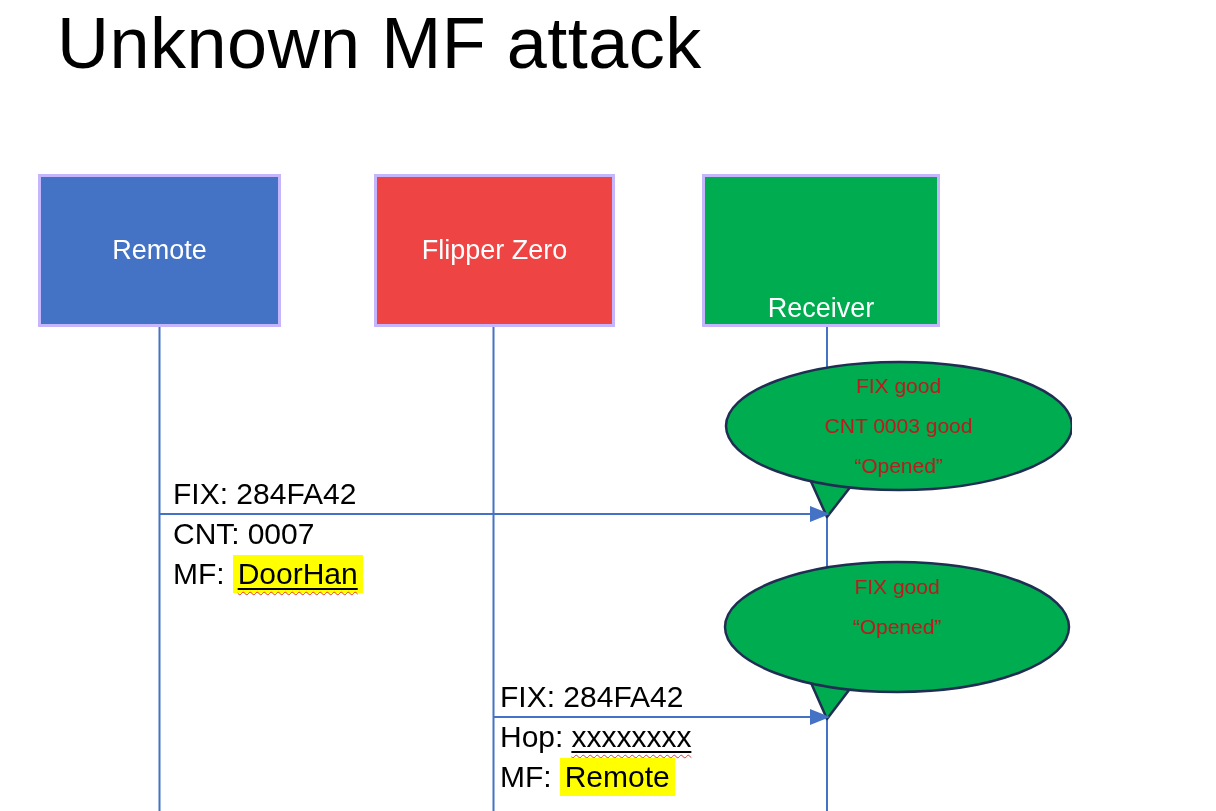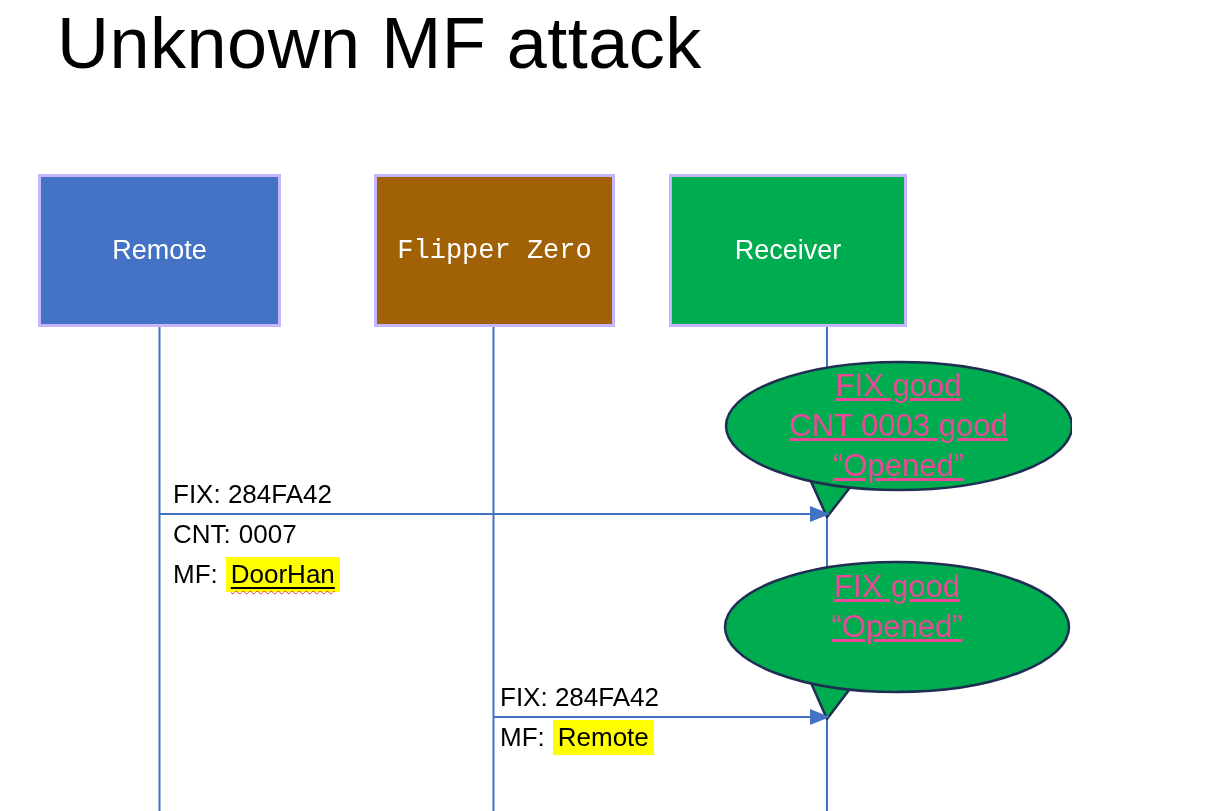--- a/index.html
+++ b/index.html
@@ -31,28 +31,28 @@
     height: 153px;
     box-sizing: border-box;
     border: 3px solid #c4b5fd;
     display: flex;
     align-items: center;
     justify-content: center;
     color: #ffffff;
     font-size: 27px;
   }
   .box-remote   { left: 38px;  width: 243px; background: #4472C4; }
-  .box-flipper  { left: 374px; width: 241px; background: #a16207; font-family: Liberation Mono, monospace; }
-  .box-receiver { left: 669px; width: 238px; background: #00AC50; }
+  .box-flipper  { left: 374px; width: 241px; background: #ef4444; }
+  .box-receiver { left: 702px; width: 238px; background: #00AC50; align-items: flex-end; }
 
   
   .msg {
     position: absolute;
     color: #000000;
-    font-size: 26px;
+    font-size: 30px;
   }
   .msg-line { height: 40px; line-height: 40px; white-space: nowrap; }
   .msg1 { left: 173px; top: 474px; }
   .msg2 { left: 500px; top: 677px; }
   .lbl { margin-right: 8px; }
   .hl  { background: #FFFF00; padding: 2px 5px 3px 5px; }
   .u {
     text-decoration-line: underline;
     text-decoration-style: solid;
     text-decoration-color: #000000;
@@ -64,23 +64,22 @@
     text-decoration-style: wavy;
     text-decoration-color: #E03A2F;
     text-decoration-thickness: 1.2px;
     text-underline-offset: 7px;
   }
 
   
   .callout-text {
     position: absolute;
     text-align: center;
-    color: #ec4899;
-    font-size: 31px;
-    text-decoration: underline;
+    color: #b91c1c;
+    font-size: 21px;
   }
   .callout-text div { height: 40px; line-height: 40px; white-space: nowrap; }
   .c1 { left: 727px; top: 366px; width: 343px; }
   .c2 { left: 726px; top: 567px; width: 342px; }
 
   
   .lifeline  { stroke: #4472C4; stroke-width: 2; }
   .arrow-ln  { stroke: #4472C4; stroke-width: 2; }
   .arrow-hd  { fill: #4472C4; stroke: none; }
   .callout-shape { stroke: #1F2E52; stroke-width: 2.5; stroke-linejoin: round; }
@@ -127,20 +126,23 @@
       <span class="lbl">CNT:</span><span>0007</span>
     </div>
     <div class="msg-line">
       <span class="lbl">MF:</span><span class="hl"><span class="u"><span class="sq">DoorHan</span></span></span>
     </div>
   </div>
 
   <div class="msg msg2">
     <div class="msg-line">FIX: 284FA42</div>
     <div class="msg-line">
+      <span class="lbl">Hop:</span><span class="u"><span class="sq">xxxxxxxx</span></span>
+    </div>
+    <div class="msg-line">
       <span class="lbl">MF:</span><span class="hl">Remote</span>
     </div>
   </div>
 
   <div class="callout-text c1">
     <div>FIX good</div>
     <div>CNT 0003 good</div>
     <div>“Opened”</div>
   </div>
   <div class="callout-text c2">

